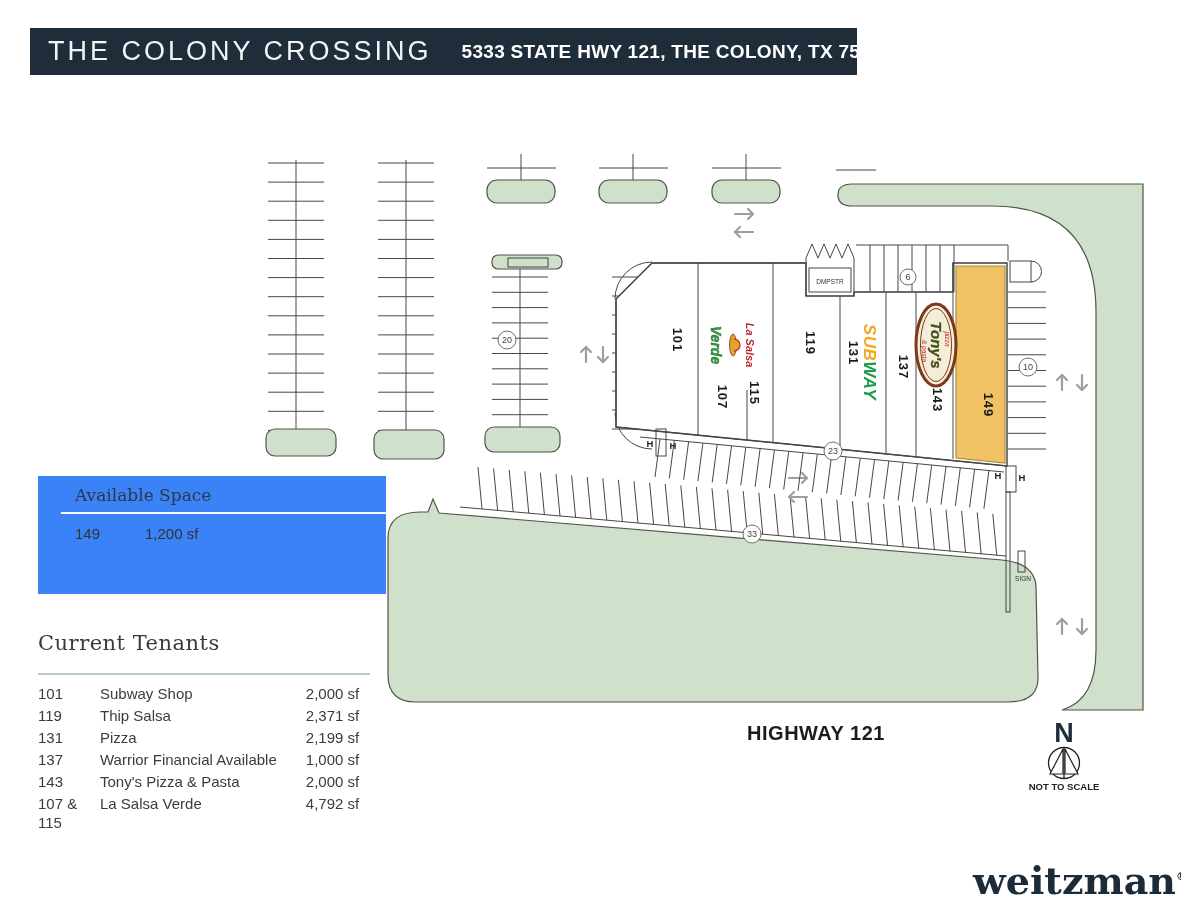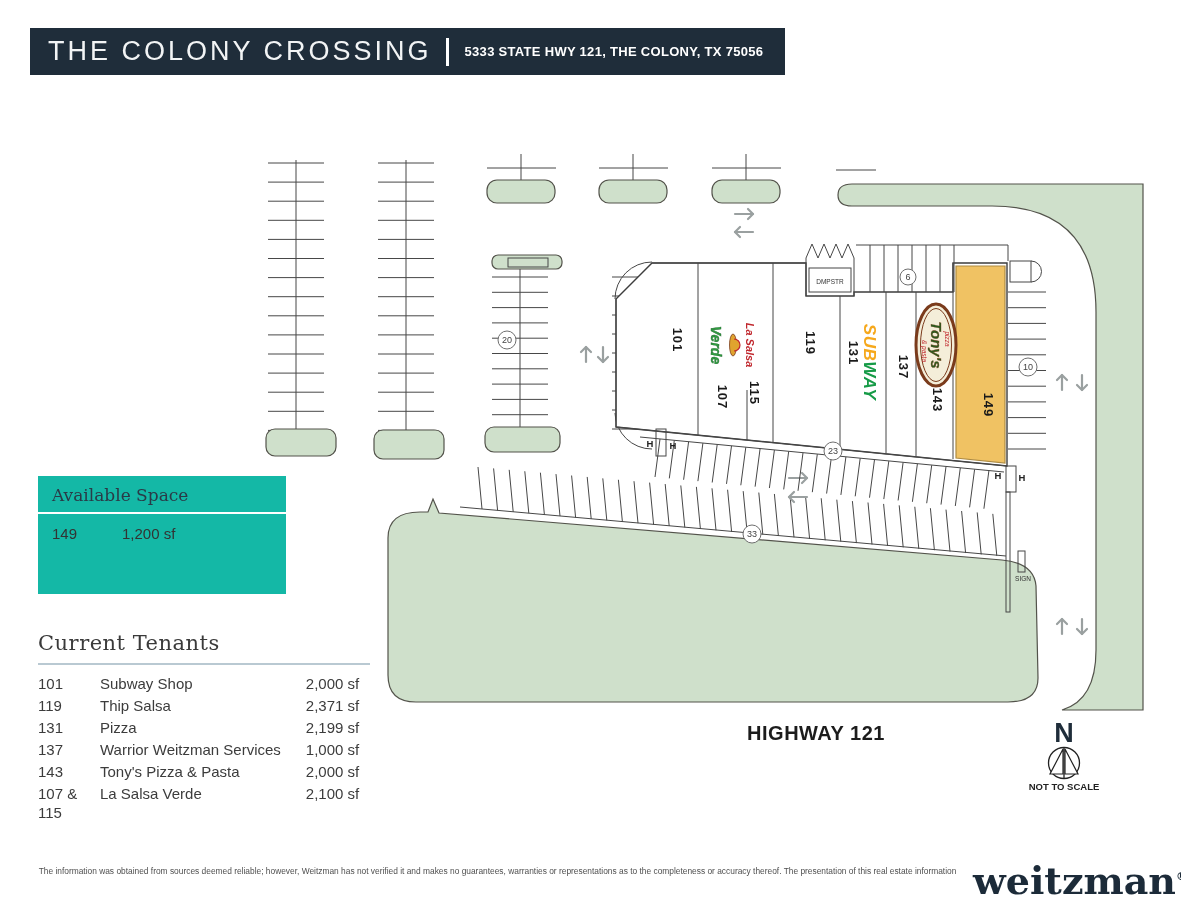--- a/index.html
+++ b/index.html
@@ -1,34 +1,34 @@
 <!DOCTYPE html>
 <html><head>
 <meta charset="utf-8">
 <style>
   html,body{margin:0;padding:0;background:#ffffff;}
   body{width:1181px;height:908px;position:relative;font-family:"Liberation Sans",sans-serif;overflow:hidden;}
   .abs{position:absolute;}
 
   
-  .header{left:30px;top:28px;width:755px;height:47px;background:#1f2d3a;display:flex;align-items:center;padding:0 18px;box-sizing:border-box;}
+  .header{left:30px;top:28px;width:827px;height:47px;background:#1f2d3a;display:flex;align-items:center;padding:0 18px;box-sizing:border-box;}
   .header .title{color:#f2f4f5;font-size:27px;font-weight:300;letter-spacing:3px;white-space:nowrap;}
   .header .divider{width:3px;height:28px;background:#ffffff;margin:0 16px 0 14px;}
-  .header .address{color:#ffffff;font-size:13px;font-weight:bold;letter-spacing:.3px;white-space:nowrap;}
+  .header .address{color:#ffffff;font-size:19px;font-weight:bold;letter-spacing:.3px;white-space:nowrap;}
 
   
-  .avail{left:38px;top:476px;width:248px;height:118px;background:#14b8a6;box-sizing:border-box;}
+  .avail{left:38px;top:476px;width:348px;height:118px;background:#3b82f6;box-sizing:border-box;padding-left:23px;}
   .avail .t{font-family:"DejaVu Serif",serif;color:#2a3a47;font-size:17px;padding:9px 0 7px 14px;}
   .avail .rule{height:2px;background:#ffffff;}
   .avail .row{display:flex;padding:11px 0 0 14px;font-size:15px;color:#333;}
   .avail .row .suite{width:70px;}
 
   
   .tenants{left:38px;top:631px;width:332px;}
-  .tenants .t{font-family:"DejaVu Serif",serif;font-size:21px;color:#3a3a3a;letter-spacing:.5px;padding-bottom:8px;border-bottom:2px solid #b9c9d2;}
+  .tenants .t{font-family:"DejaVu Serif",serif;font-size:21px;color:#3a3a3a;letter-spacing:.5px;padding-bottom:18px;border-bottom:2px solid #b9c9d2;}
   .tenants table{border-collapse:collapse;margin-top:7px;width:332px;}
   .tenants td{font-size:15px;color:#3c3c3c;padding:1.5px 0;vertical-align:top;line-height:19px;}
   .tenants td.suite{width:62px;}
   .tenants td.name{width:195px;}
   .tenants td.size{width:75px;text-align:center;}
 
   
   .disclaimer{left:35px;top:866px;width:925px;text-align:center;font-size:8.4px;line-height:11.5px;color:#4f4f4f;}
   .brand{left:973px;top:858px;font-family:"DejaVu Serif",serif;font-weight:bold;font-size:38px;color:#1c2b39;letter-spacing:0;}
   .brand sup{font-size:11px;}
@@ -398,34 +398,33 @@
       <td class="name">Thip Salsa</td>
       <td class="size">2,371 sf</td>
     </tr>
     <tr>
       <td class="suite">131</td>
       <td class="name">Pizza</td>
       <td class="size">2,199 sf</td>
     </tr>
     <tr>
       <td class="suite">137</td>
-      <td class="name">Warrior Weitzman Services</td>
+      <td class="name">Warrior Financial Available</td>
       <td class="size">1,000 sf</td>
     </tr>
     <tr>
       <td class="suite">143</td>
       <td class="name">Tony's Pizza &amp; Pasta</td>
       <td class="size">2,000 sf</td>
     </tr>
     <tr>
       <td class="suite">107 &amp; 115</td>
       <td class="name">La Salsa Verde</td>
-      <td class="size">2,100 sf</td>
+      <td class="size">4,792 sf</td>
     </tr>
   </tbody>
     </table>
 </div>
 
 <div class="abs disclaimer">
-  <span style="display:block">The information was obtained from sources deemed reliable; however, Weitzman has not verified it and makes no guarantees, warranties or representations as to the completeness or accuracy thereof.  The presentation of this real estate information</span>
 </div>
 
 <div class="abs brand"><span>weitzman</span><sup>®</sup></div>
 
 </body></html>

